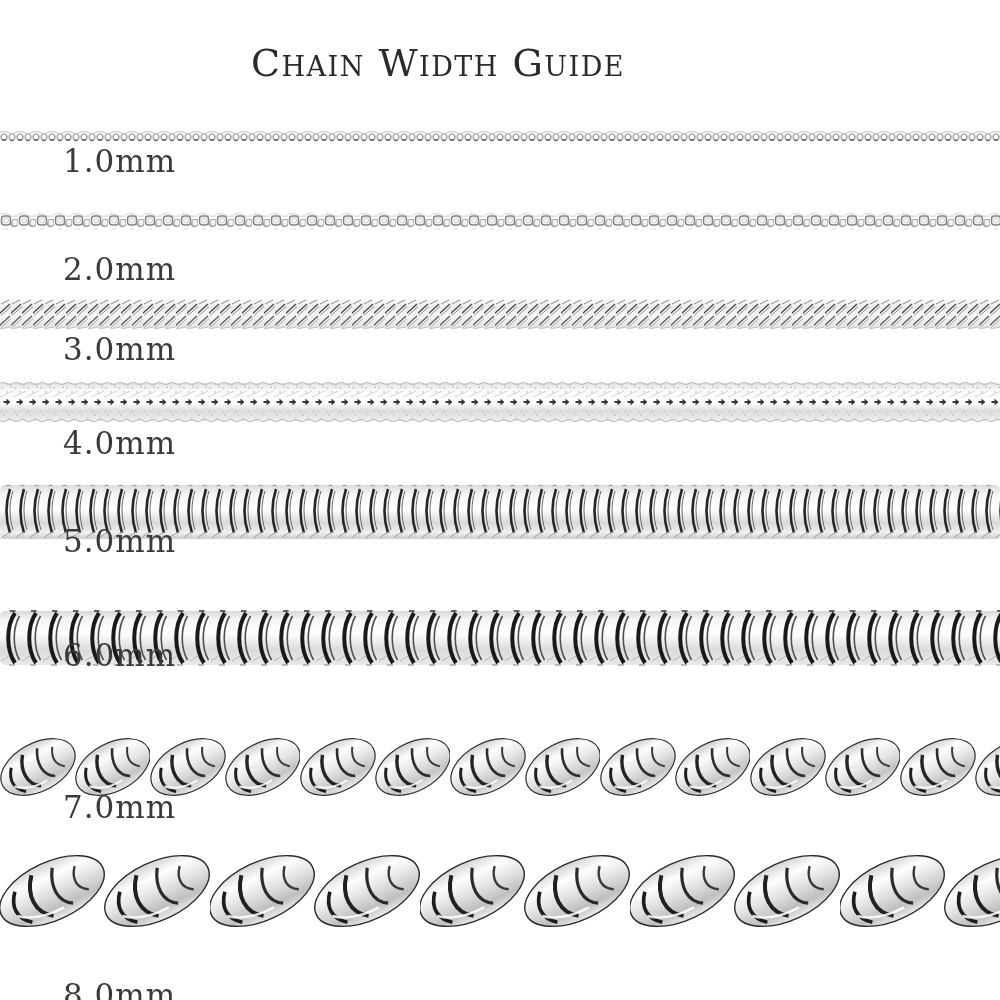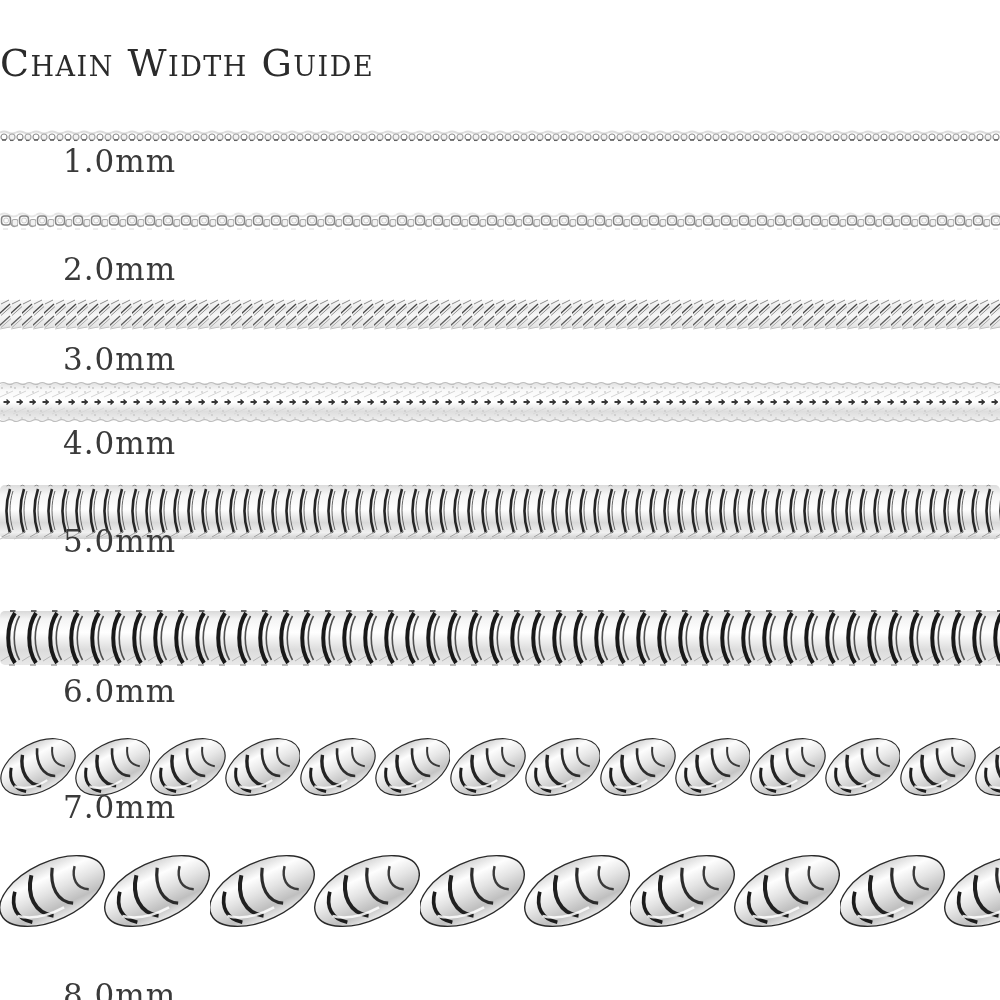--- a/index.html
+++ b/index.html
@@ -10,21 +10,21 @@
     background: var(--background, #ffffff);
     font-family: "DejaVu Serif", serif;
     overflow: hidden;
     position: relative;
   }
   .page-title {
     position: absolute;
     top: 16px;
     left: 0;
     width: 876px;
-    text-align: left;
+    text-align: center;
     font-variant: small-caps;
     font-size: 38px;
     letter-spacing: 1.5px;
     color: var(--title-color, #2b2b2b);
     font-weight: 500;
   }
   .chain-strip {
     position: absolute;
     left: 0;
     width: 1000px;
@@ -94,21 +94,21 @@
         <path d="M1,17.5 L11,8.5" stroke="#7a7a7a" stroke-width="0.8"></path>
         <path d="M-1,28 L10,18" stroke="#5c5c5c" stroke-width="1.3"></path>
         <path d="M1,29.5 L11,20.5" stroke="#9a9a9a" stroke-width="0.8"></path>
         <path d="M0,31 L10,29" stroke="#c2c2c2" stroke-width="1"></path>
       </pattern>
     </defs>
     <rect y="2" width="1000" height="28" fill="url(#g3)"></rect>
     <rect width="1000" height="32" fill="url(#p3)"></rect>
   </svg>
 </div>
-<div class="width-label" style="top:344px">3.0mm</div>
+<div class="width-label" style="top:334px">3.0mm</div>
 
 <div class="chain-strip" style="top:381px">
   <svg width="1000" height="42">
     <defs>
       <linearGradient id="g4" x1="0" y1="0" x2="0" y2="1">
         <stop offset="0" stop-color="#e2e2e2"></stop>
         <stop offset="0.2" stop-color="#f9f9f9"></stop>
         <stop offset="0.5" stop-color="#ffffff"></stop>
         <stop offset="0.75" stop-color="#dedede"></stop>
         <stop offset="1" stop-color="#efefef"></stop>
@@ -174,21 +174,21 @@
         <path d="M19.5,7 C12.5,19 12.5,39 19.5,51" stroke="#4f4f4f" stroke-width="1.6" fill="none"></path>
         <path d="M10,2 h5.5" stroke="#3c3c3c" stroke-width="1.6"></path>
         <path d="M9,56 h6" stroke="#8f8f8f" stroke-width="1.2"></path>
         <path d="M1,52 L9,47" stroke="#b5b5b5" stroke-width="1"></path>
       </pattern>
     </defs>
     <rect y="2" width="1000" height="54" rx="5" fill="url(#g6)"></rect>
     <rect width="1000" height="58" fill="url(#p6)"></rect>
   </svg>
 </div>
-<div class="width-label" style="top:676px">6.0mm</div>
+<div class="width-label" style="top:640px">6.0mm</div>
 
 <div class="chain-strip" style="top:731px">
   <svg width="1000" height="72">
     <defs>
       <linearGradient id="g7" x1="0" y1="0" x2="0" y2="1">
         <stop offset="0" stop-color="#cfcfcf"></stop>
         <stop offset="0.25" stop-color="#fdfdfd"></stop>
         <stop offset="0.5" stop-color="#e7e7e7"></stop>
         <stop offset="0.8" stop-color="#c4c4c4"></stop>
         <stop offset="1" stop-color="#ececec"></stop>

